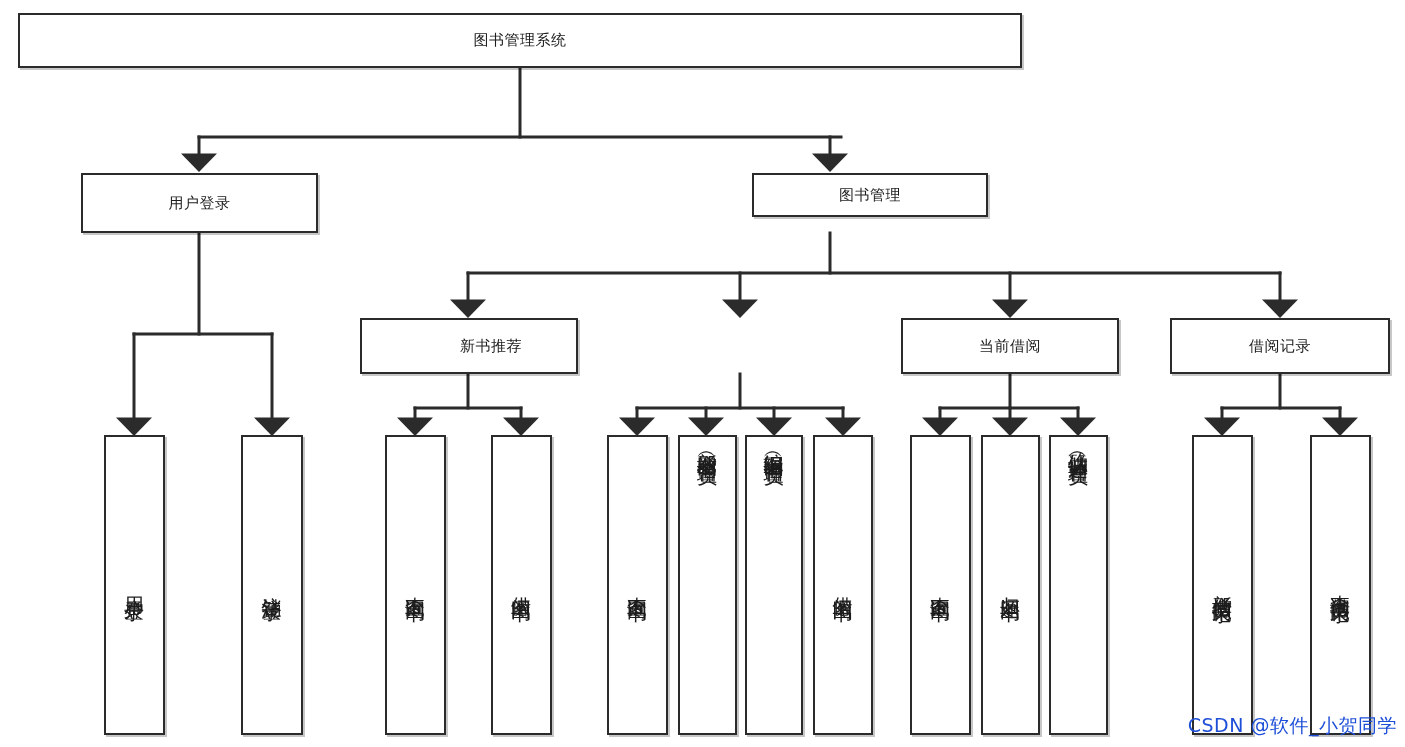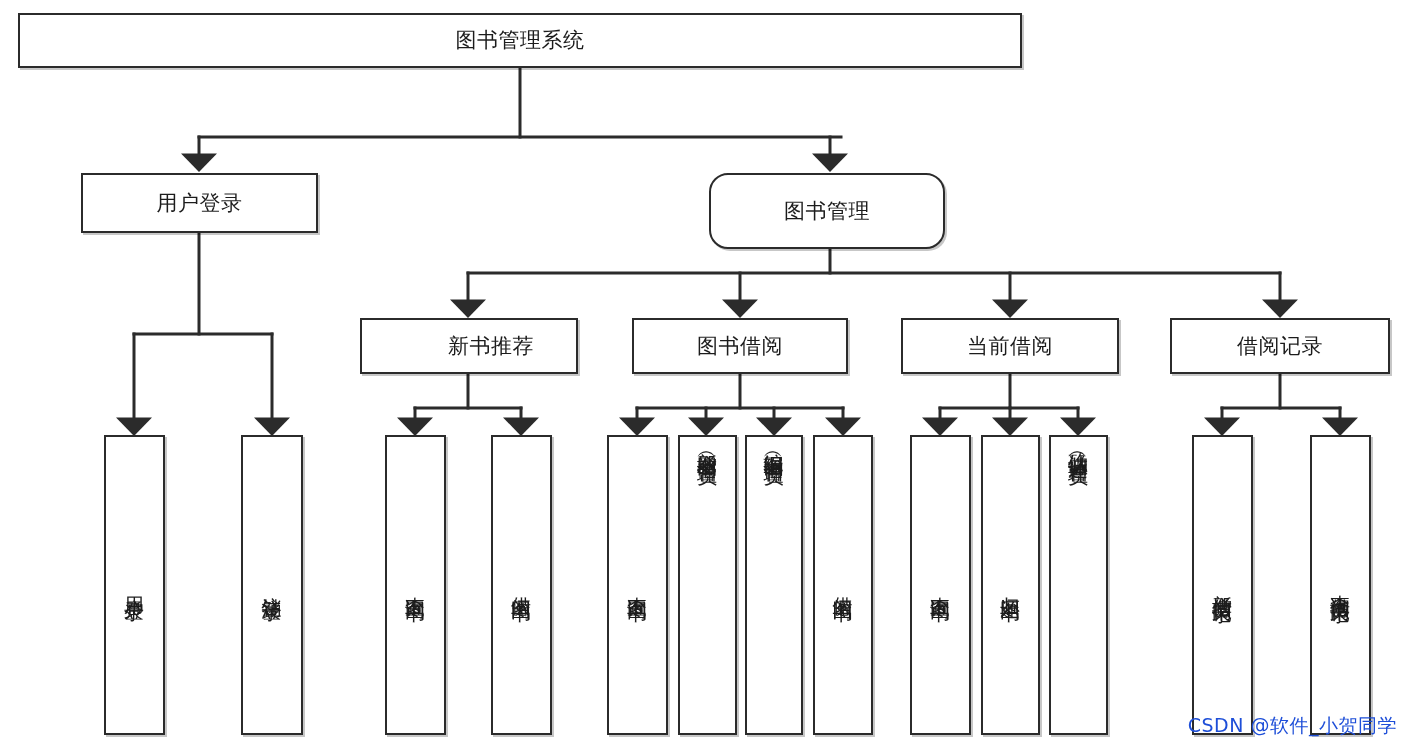--- a/index.html
+++ b/index.html
@@ -26,21 +26,21 @@
     box-sizing:border-box;
     background:#ffffff;
     border:2.5px solid #2b2b2b;
     box-shadow:2px 2px 0 rgba(0,0,0,0.22);
     display:flex;
     align-items:center;
     justify-content:center;
     z-index:2;
   }
   .node .label{
-    font-size:21px;
+    font-size:15px;
     line-height:1.25;
     letter-spacing:0.5px;
     color:#1c1c1c;
     white-space:nowrap;
     text-align:center;
   }
   .node.vertical{
     align-items:flex-start;
     justify-content:center;
     padding-top:0;
@@ -125,31 +125,28 @@
   </svg>
 
   <div class="node" style="left:18px;top:13px;width:1004px;height:55px;">
     <span class="label">图书管理系统</span>
   </div>
 
   <div class="node" style="left:81px;top:173px;width:237px;height:60px;">
     <span class="label">用户登录</span>
   </div>
 
-  <div class="node" style="left:709px;top:173px;width:236px;height:76px;border-radius:19px;">
+  <div class="node" style="left:752px;top:173px;width:236px;height:44px;">
     <span class="label">图书管理</span>
   </div>
 
   <div class="node" style="left:360px;top:318px;width:218px;height:56px;padding-left:44px;">
     <span class="label">新书推荐</span>
   </div>
 
-  <div class="node" style="left:632px;top:318px;width:216px;height:56px;">
-    <span class="label">图书借阅</span>
-  </div>
 
   <div class="node" style="left:901px;top:318px;width:218px;height:56px;">
     <span class="label">当前借阅</span>
   </div>
 
   <div class="node" style="left:1170px;top:318px;width:220px;height:56px;">
     <span class="label">借阅记录</span>
   </div>
 
   <div class="node vertical centered" style="left:104px;top:435px;width:61px;height:300px;">

